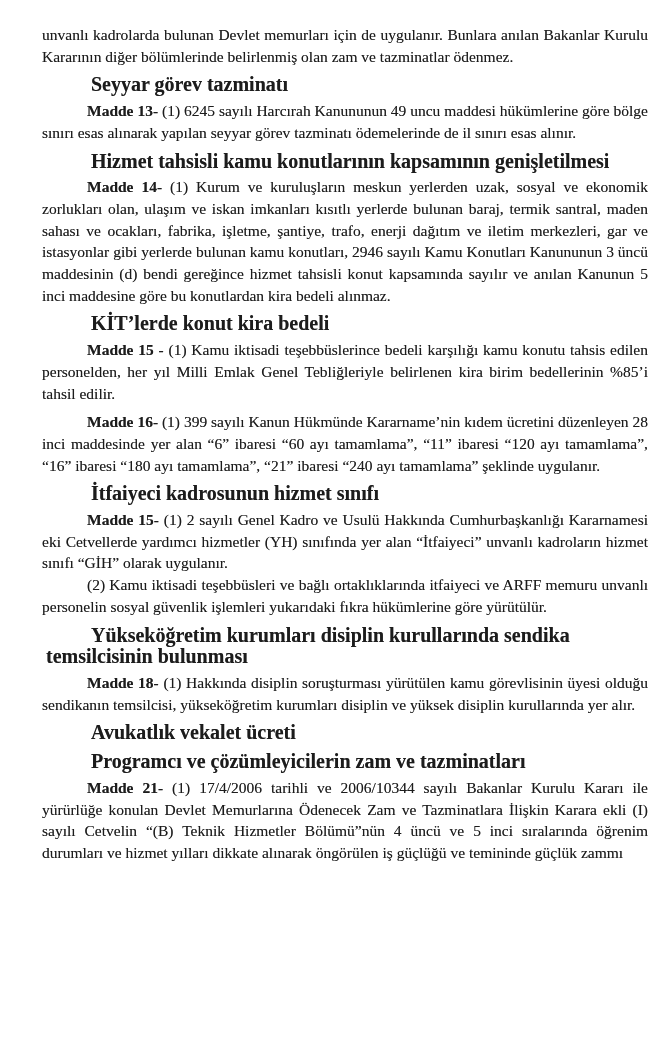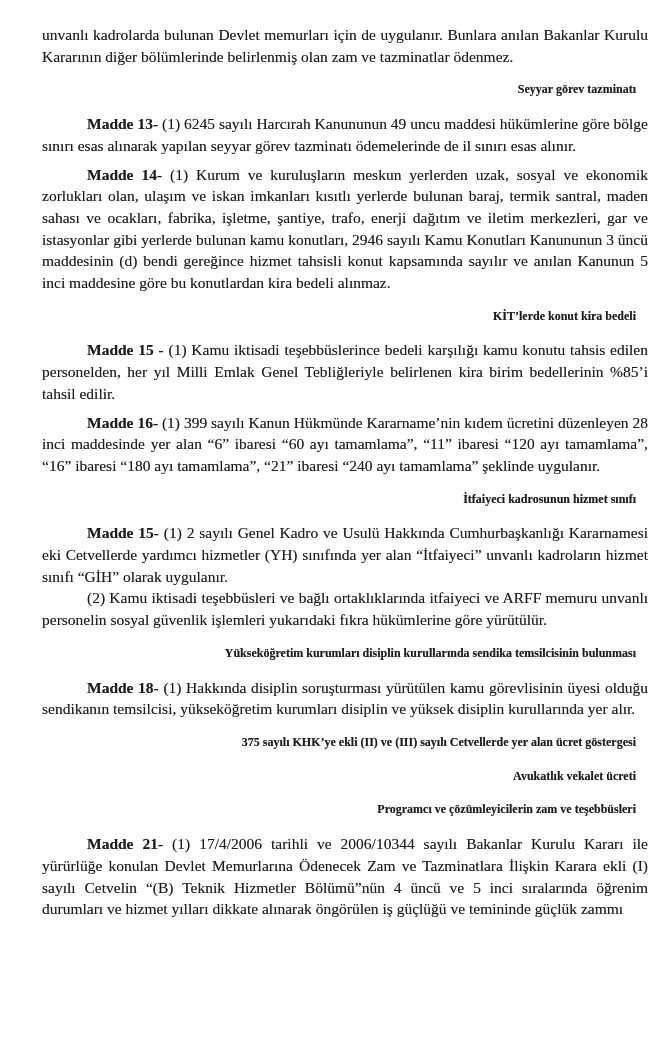--- a/index.html
+++ b/index.html
@@ -29,45 +29,46 @@
     text-indent: 45px;
     text-shadow: 0 0 0.4px rgba(0,0,0,0.45);
   }
   .para.cont {
     text-indent: 0;
   }
   .sec {
     margin-top: 7px;
   }
   .heading {
-    margin: 12px;
-    font-size: 12px;
+    margin: 4px;
+    font-size: 20px;
     line-height: 21.7px;
     font-weight: bold;
     text-indent: 45px;
-    text-align: right;
+    text-align: left;
     text-shadow: 0 0 0.4px rgba(0,0,0,0.45);
   }
   .lead {
     font-weight: bold;
   }
 </style>
 </head>
 <body>
 
 <div class="page">
 
   <p class="para cont">unvanlı kadrolarda bulunan Devlet memurları için de uygulanır. Bunlara anılan Bakanlar Kurulu Kararının diğer bölümlerinde belirlenmiş olan zam ve tazminatlar ödenmez.</p>
 
   <section class="sec">
     <h3 class="heading">Seyyar görev tazminatı</h3>
     <p class="para"><span class="lead">Madde 13-</span><span> (1) 6245 sayılı Harcırah Kanununun 49 uncu maddesi hükümlerine göre bölge sınırı esas alınarak yapılan seyyar görev tazminatı ödemelerinde de il sınırı esas alınır.</span></p>
   </section>
 
   <section class="sec">
+    <h3 class="heading">Hizmet tahsisli kamu konutlarının kapsamının genişletilmesi</h3>
     <p class="para"><span class="lead">Madde 14-</span><span> (1) Kurum ve kuruluşların meskun yerlerden uzak, sosyal ve ekonomik zorlukları olan, ulaşım ve iskan imkanları kısıtlı yerlerde bulunan baraj, termik santral, maden sahası ve ocakları, fabrika, işletme, şantiye, trafo, enerji dağıtım ve iletim merkezleri, gar ve istasyonlar gibi yerlerde bulunan kamu konutları, 2946 sayılı Kamu Konutları Kanununun 3 üncü maddesinin (d) bendi gereğince hizmet tahsisli konut kapsamında sayılır ve anılan Kanunun 5 inci maddesine göre bu konutlardan kira bedeli alınmaz.</span></p>
   </section>
 
   <section class="sec">
     <h3 class="heading">KİT’lerde konut kira bedeli</h3>
     <p class="para"><span class="lead">Madde 15 -</span><span> (1) Kamu iktisadi teşebbüslerince bedeli karşılığı kamu konutu tahsis edilen personelden, her yıl Milli Emlak Genel Tebliğleriyle belirlenen kira birim bedellerinin %85’i tahsil edilir.</span></p>
   </section>
 
   <section class="sec">
     <p class="para"><span class="lead">Madde 16-</span><span> (1) 399 sayılı Kanun Hükmünde Kararname’nin kıdem ücretini düzenleyen 28 inci maddesinde yer alan “6” ibaresi “60 ayı tamamlama”, “11” ibaresi “120 ayı tamamlama”, “16” ibaresi “180 ayı tamamlama”, “21” ibaresi “240 ayı tamamlama” şeklinde uygulanır.</span></p>
@@ -78,25 +79,24 @@
     <p class="para"><span class="lead">Madde 15-</span><span> (1) 2 sayılı Genel Kadro ve Usulü Hakkında Cumhurbaşkanlığı Kararnamesi eki Cetvellerde yardımcı hizmetler (YH) sınıfında yer alan “İtfaiyeci” unvanlı kadroların hizmet sınıfı “GİH” olarak uygulanır.</span></p>
     <p class="para"><span class="lead"></span><span>(2) Kamu iktisadi teşebbüsleri ve bağlı ortaklıklarında itfaiyeci ve ARFF memuru unvanlı personelin sosyal güvenlik işlemleri yukarıdaki fıkra hükümlerine göre yürütülür.</span></p>
   </section>
 
   <section class="sec">
     <h3 class="heading">Yükseköğretim kurumları disiplin kurullarında sendika temsilcisinin bulunması</h3>
     <p class="para"><span class="lead">Madde 18-</span><span> (1) Hakkında disiplin soruşturması yürütülen kamu görevlisinin üyesi olduğu sendikanın temsilcisi, yükseköğretim kurumları disiplin ve yüksek disiplin kurullarında yer alır.</span></p>
   </section>
 
   <section class="sec">
-    <h3 class="heading">375 sayılı KHK’ye ekli (II) ve (III) sayılı Cetvellerde yer alan ücret göstergesi</h3>
   </section>
 
   <section class="sec">
     <h3 class="heading">Avukatlık vekalet ücreti</h3>
   </section>
 
   <section class="sec">
-    <h3 class="heading">Programcı ve çözümleyicilerin zam ve teşebbüsleri</h3>
+    <h3 class="heading">Programcı ve çözümleyicilerin zam ve tazminatları</h3>
     <p class="para"><span class="lead">Madde 21-</span><span> (1) 17/4/2006 tarihli ve 2006/10344 sayılı Bakanlar Kurulu Kararı ile yürürlüğe konulan Devlet Memurlarına Ödenecek Zam ve Tazminatlara İlişkin Karara ekli (I) sayılı Cetvelin “(B) Teknik Hizmetler Bölümü”nün 4 üncü ve 5 inci sıralarında öğrenim durumları ve hizmet yılları dikkate alınarak öngörülen iş güçlüğü ve temininde güçlük zammı</span></p>
   </section>
 
 </div>
 
 </body></html>

